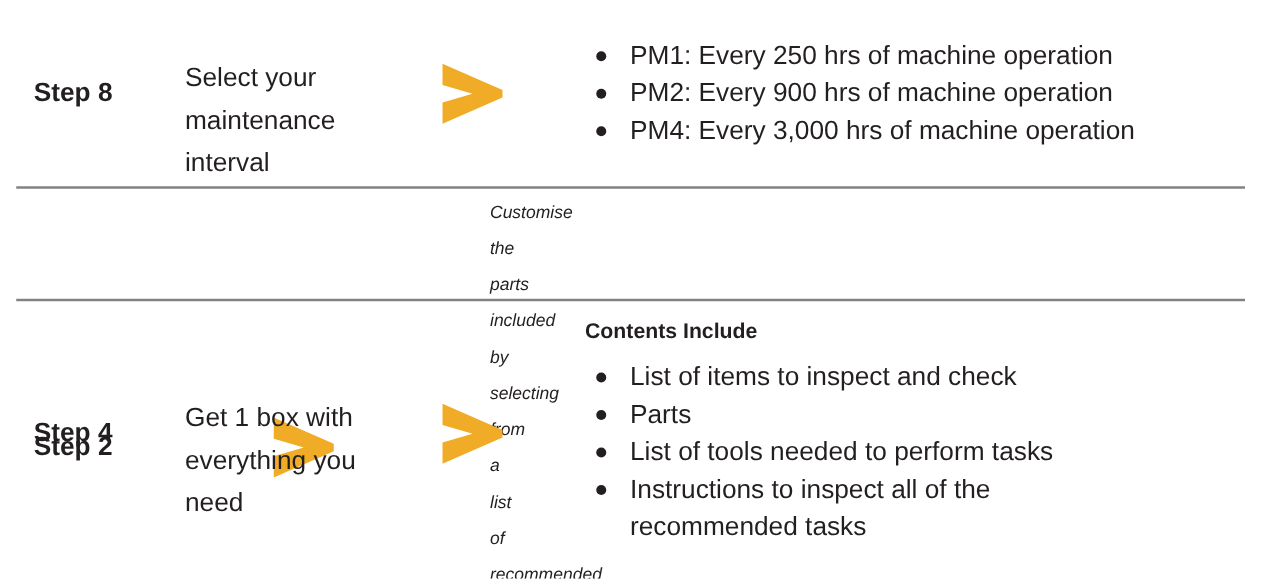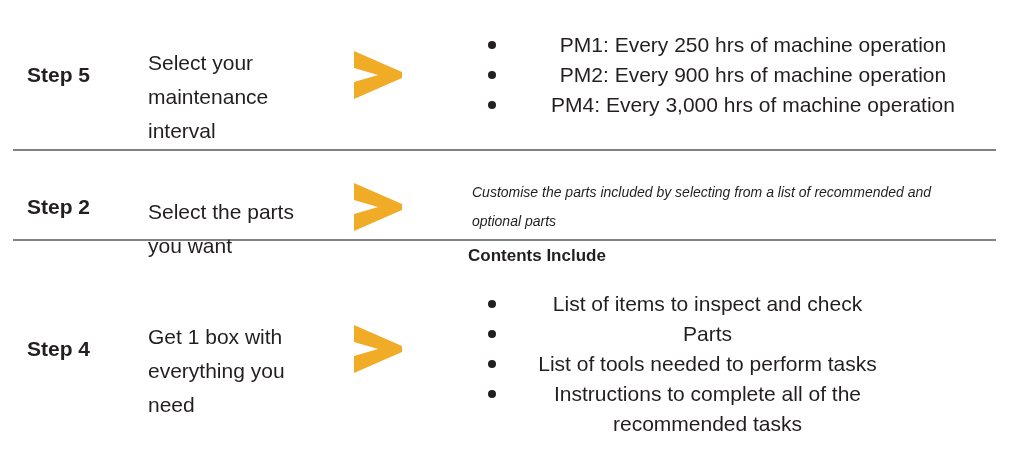--- a/index.html
+++ b/index.html
@@ -61,23 +61,22 @@
     max-width: 492px;
     font-style: italic;
   }
   .content-heading {
     font-size: 17px;
     font-weight: 700;
     line-height: 30px;
   }
   ul.bullets {
     list-style: none;
-    margin: 18px;
+    margin: 7px;
     padding: 0;
-    text-align: center;
   }
   ul.bullets li {
     position: relative;
     padding-left: 29px;
     font-size: 21px;
     line-height: 30px;
   }
   .row-3 ul.bullets li { max-width: 385px; }
   ul.bullets li .dot {
     position: absolute;
@@ -89,21 +88,21 @@
     background: #231F20;
   }
 </style>
 </head>
 <body>
 
 <div class="page">
 
   <section class="step-row row-1">
     <div>
-      <span class="step-label">Step 5</span>
+      <span class="step-label">Step 8</span>
     </div>
     <div>
       <div class="step-desc">Select your maintenance interval</div>
     </div>
     <div class="col-chevron">
       <svg class="chevron-svg" width="56" height="56" viewBox="0 0 56 56">
         <polygon points="4,4 52,25 52,31 4,52 4,35 28,28 4,21"></polygon>
       </svg>
     </div>
     <div class="col-content">
@@ -113,23 +112,20 @@
           <li><span class="dot"></span><span>PM4: Every 3,000 hrs of machine operation</span></li>
         </ul>
     </div>
   </section>
 
   <hr class="divider">
 
   <section class="step-row row-2">
     <div>
       <span class="step-label">Step 2</span>
-    </div>
-    <div>
-      <div class="step-desc">Select the parts you want</div>
     </div>
     <div class="col-chevron">
       <svg class="chevron-svg" width="56" height="56" viewBox="0 0 56 56">
         <polygon points="4,4 52,25 52,31 4,52 4,35 28,28 4,21"></polygon>
       </svg>
     </div>
     <div class="col-content">
       <p class="content-text">Customise the parts included by selecting from a list of recommended and optional parts</p>
     </div>
   </section>
@@ -147,18 +143,18 @@
       <svg class="chevron-svg" width="56" height="56" viewBox="0 0 56 56">
         <polygon points="4,4 52,25 52,31 4,52 4,35 28,28 4,21"></polygon>
       </svg>
     </div>
     <div class="col-content">
       <div class="content-heading">Contents Include</div>
       <ul class="bullets">
           <li><span class="dot"></span><span>List of items to inspect and check</span></li>
           <li><span class="dot"></span><span>Parts</span></li>
           <li><span class="dot"></span><span>List of tools needed to perform tasks</span></li>
-          <li><span class="dot"></span><span>Instructions to complete all of the recommended tasks</span></li>
+          <li><span class="dot"></span><span>Instructions to inspect all of the recommended tasks</span></li>
         </ul>
     </div>
   </section>
 
 </div>
 
 </body></html>

